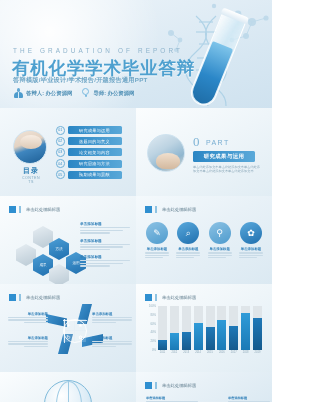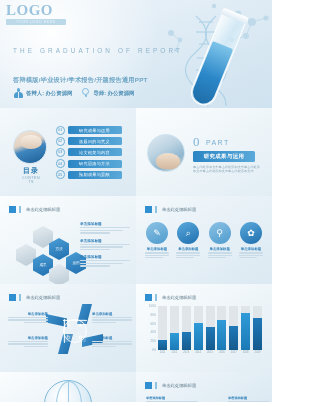--- a/index.html
+++ b/index.html
@@ -220,26 +220,23 @@
           <line x1="200" y1="82" x2="213" y2="82"></line>
       </g>
     </svg>
 
     <div class="tube">
       <div class="tube-glass"></div>
       <div class="tube-liq"></div>
       <div class="tube-cap"></div>
     </div>
 
-    <div class="logo-box">
-      <div class="logo-text">LOGO</div>
-      <div class="logo-bar">YOUR LOGO HERE</div>
-    </div>
 
     <div class="eyebrow">THE GRADUATION OF REPORT</div>
+    <div class="hero-title">有机化学学术毕业答辩</div>
     <div class="hero-sub">答辩模版/毕业设计/学术报告/开题报告通用PPT</div>
 
     <div class="hero-meta">
       <div class="meta-item">
         <div class="ic-person">
             <div class="hd"></div>
             <div class="bd"></div>
           </div>
         <span class="meta-txt">答辩人: 办公资源网</span>
       </div>

